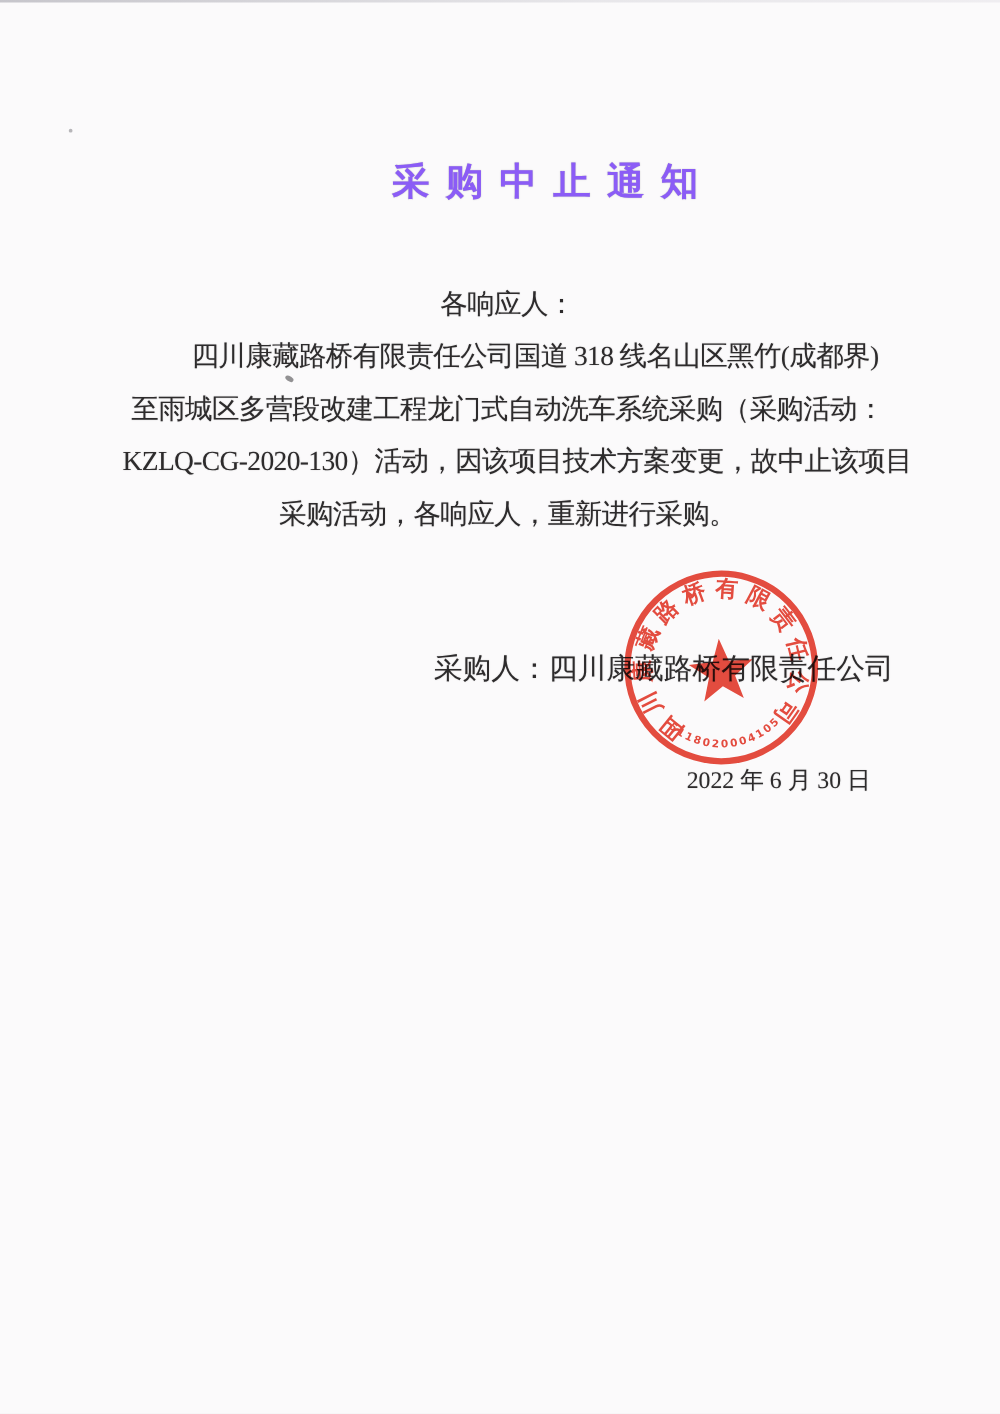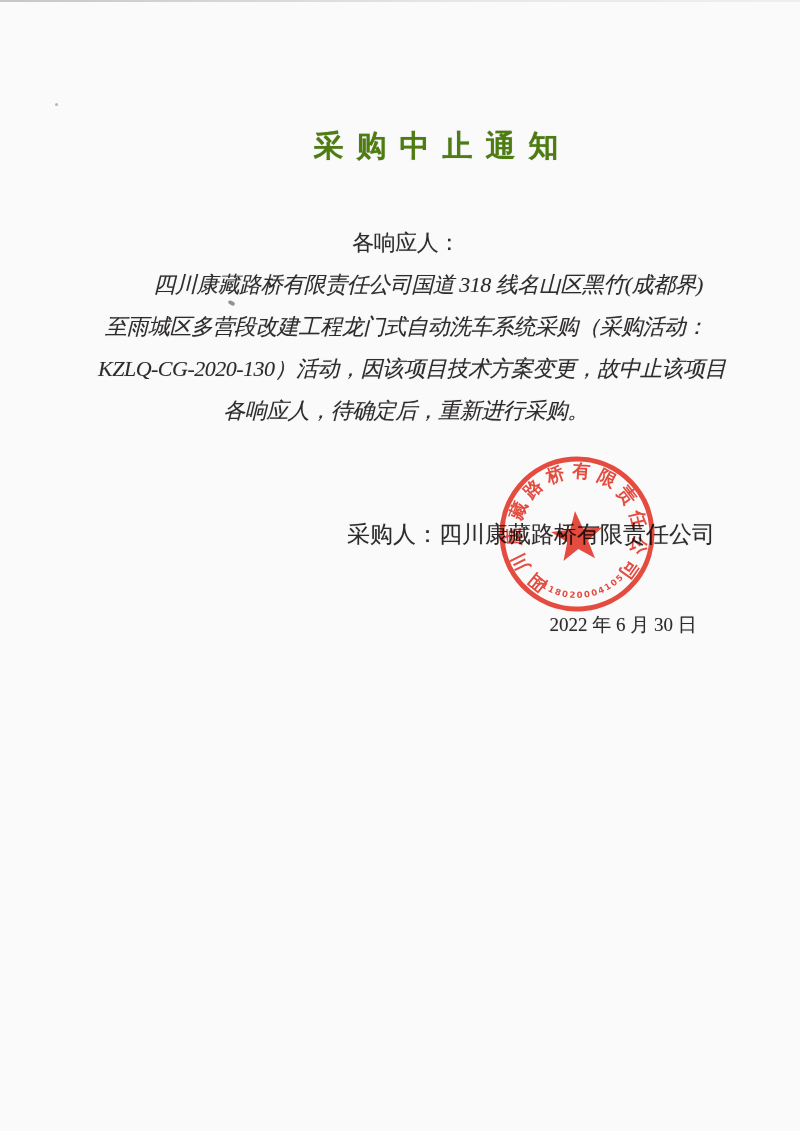--- a/index.html
+++ b/index.html
@@ -21,37 +21,37 @@
     opacity: .8;
   }
   .doc-title {
     margin: 126px 0 0 0;
     padding-left: 85px;              
     text-align: center;
     font-size: 30px;
     font-weight: bold;
     letter-spacing: 13px;
     line-height: 40px;
-    color: #4d7c0f;
+    color: #8b5cf6;
     text-shadow: 0 0 1px rgba(40,40,40,.35);
   }
   .content {
     margin-left: 98px;
     width: 616px;
     text-align: center;
   }
   .line {
     font-size: 22px;
     letter-spacing: -0.5px;
     line-height: 42px;
     white-space: nowrap;
     text-shadow: 0 0 1px rgba(45,43,44,.30);
   }
   .salutation { margin-top: 56px; }
-  .para { margin-top: 0; font-style: italic; }
+  .para { margin-top: 0; }
   .indent { text-indent: 2em; }
   .buyer-line {
     margin-top: 82px;
     padding-left: 249px;
     font-size: 23px;
     line-height: 42px;
     white-space: nowrap;
     text-shadow: 0 0 1px rgba(45,43,44,.30);
   }
   .date-line {
@@ -110,21 +110,21 @@
   <h1 class="doc-title">采购中止通知</h1>
 
   <div class="content">
 
     <div class="line salutation">各响应人：</div>
 
     <div class="para">
       <div class="line indent">四川康藏路桥有限责任公司国道 318 线名山区黑竹(成都界)</div>
       <div class="line">至雨城区多营段改建工程龙门式自动洗车系统采购（采购活动：</div>
       <div class="line">KZLQ-CG-2020-130）活动，因该项目技术方案变更，故中止该项目</div>
-      <div class="line">各响应人，待确定后，重新进行采购。</div>
+      <div class="line">采购活动，各响应人，重新进行采购。</div>
     </div>
 
     <div class="buyer-line">
       <span>采购人：</span><span>四川康藏路桥有限责任公司</span>
     </div>
 
     <div class="date-line">2022 年 6 月 30 日</div>
   </div>
 
   <div class="scan-mark"></div>

